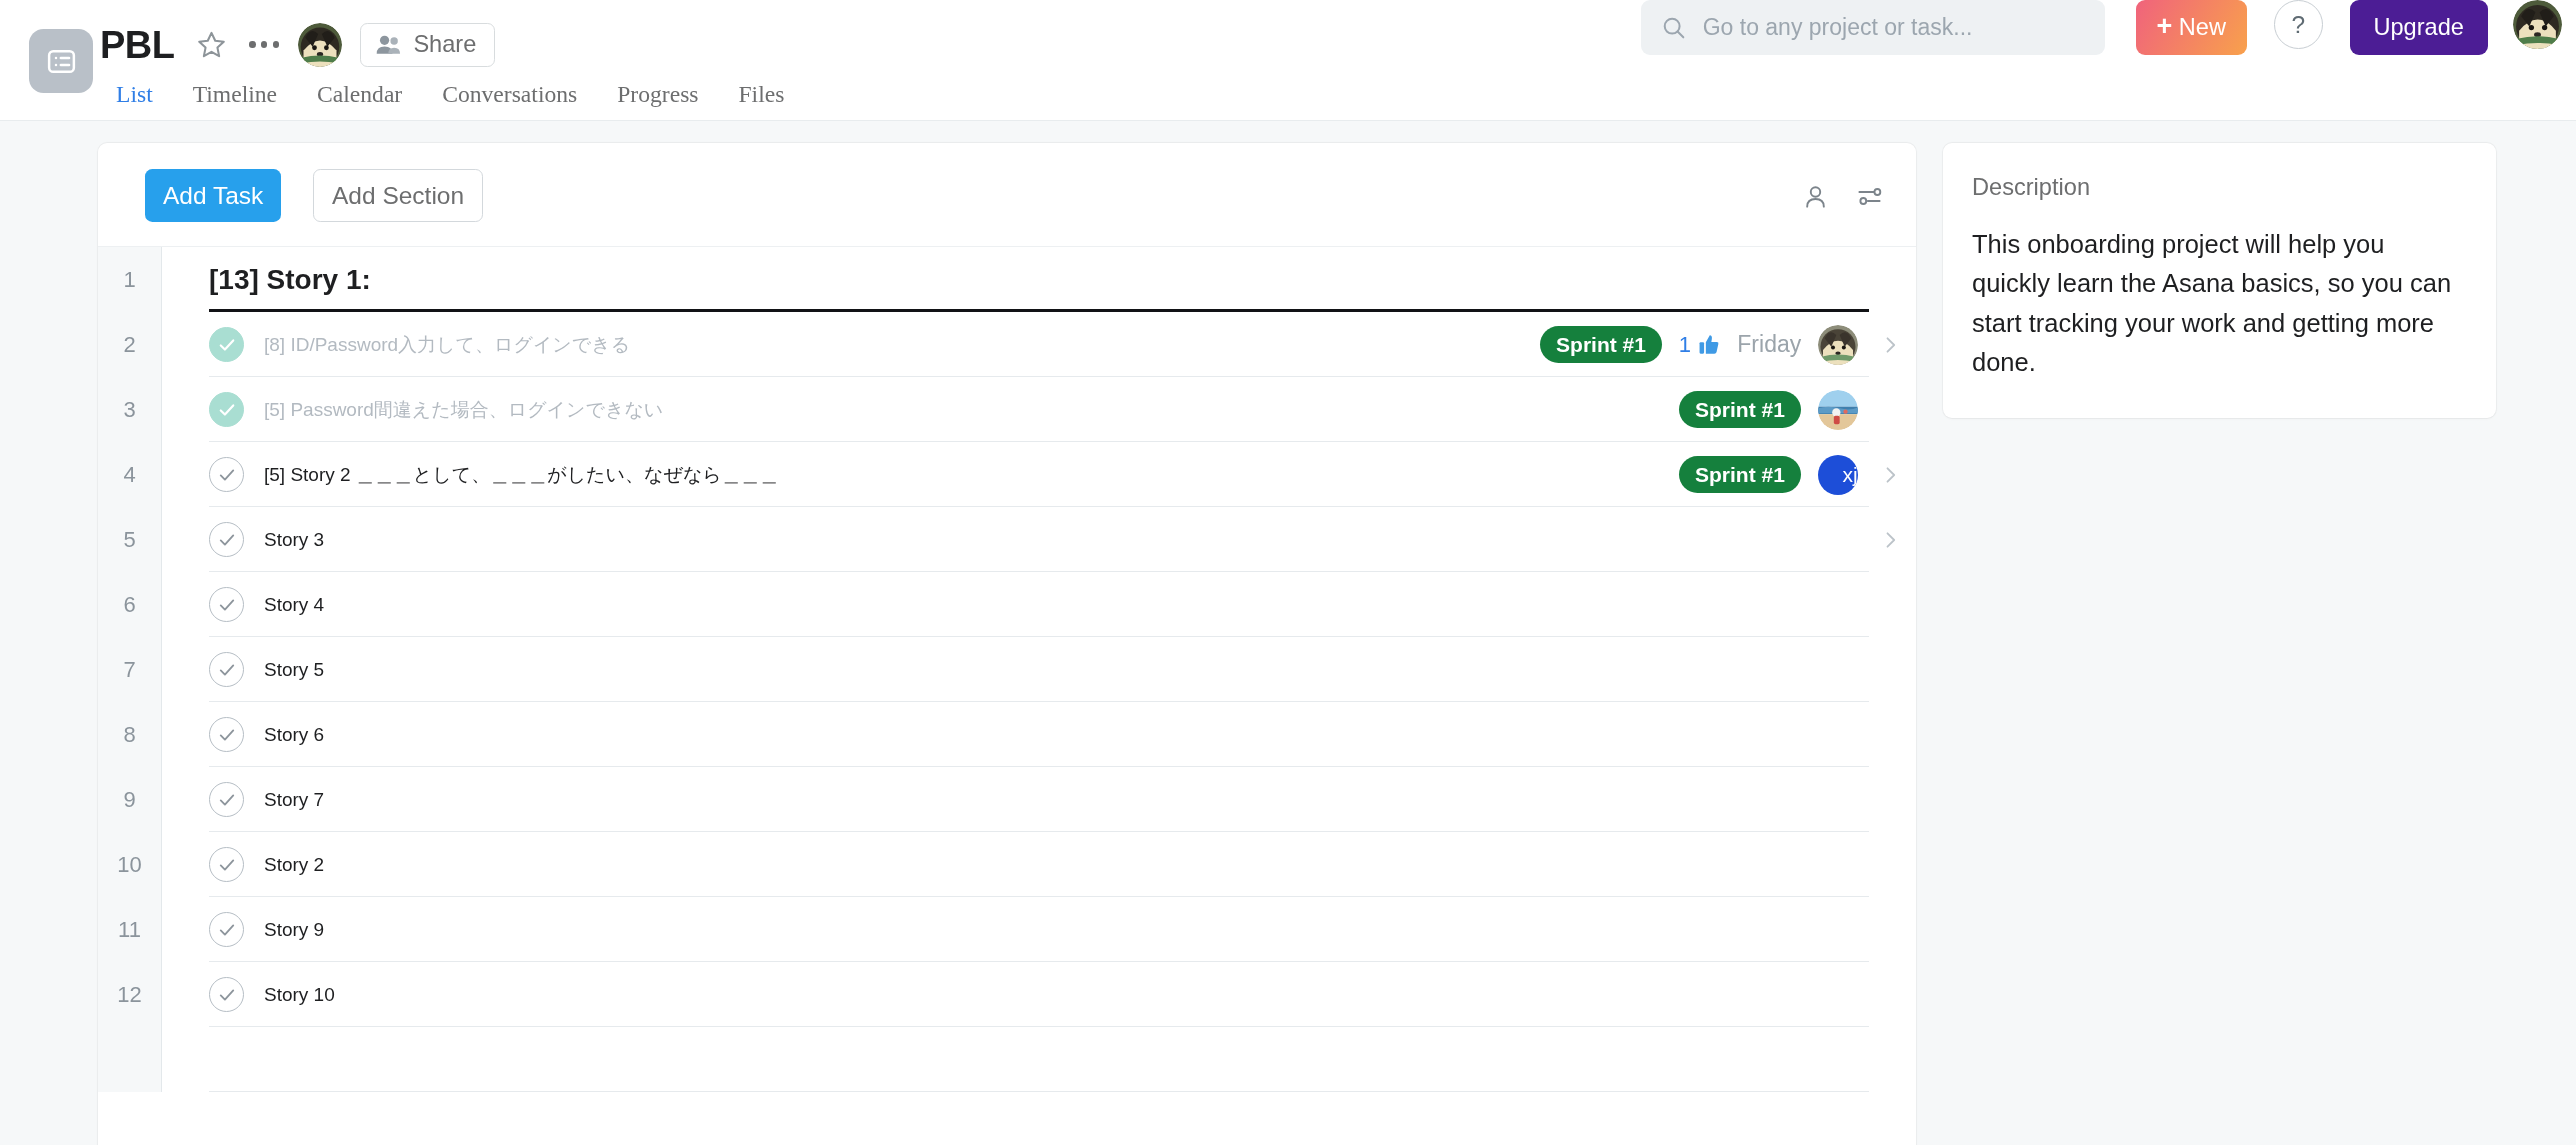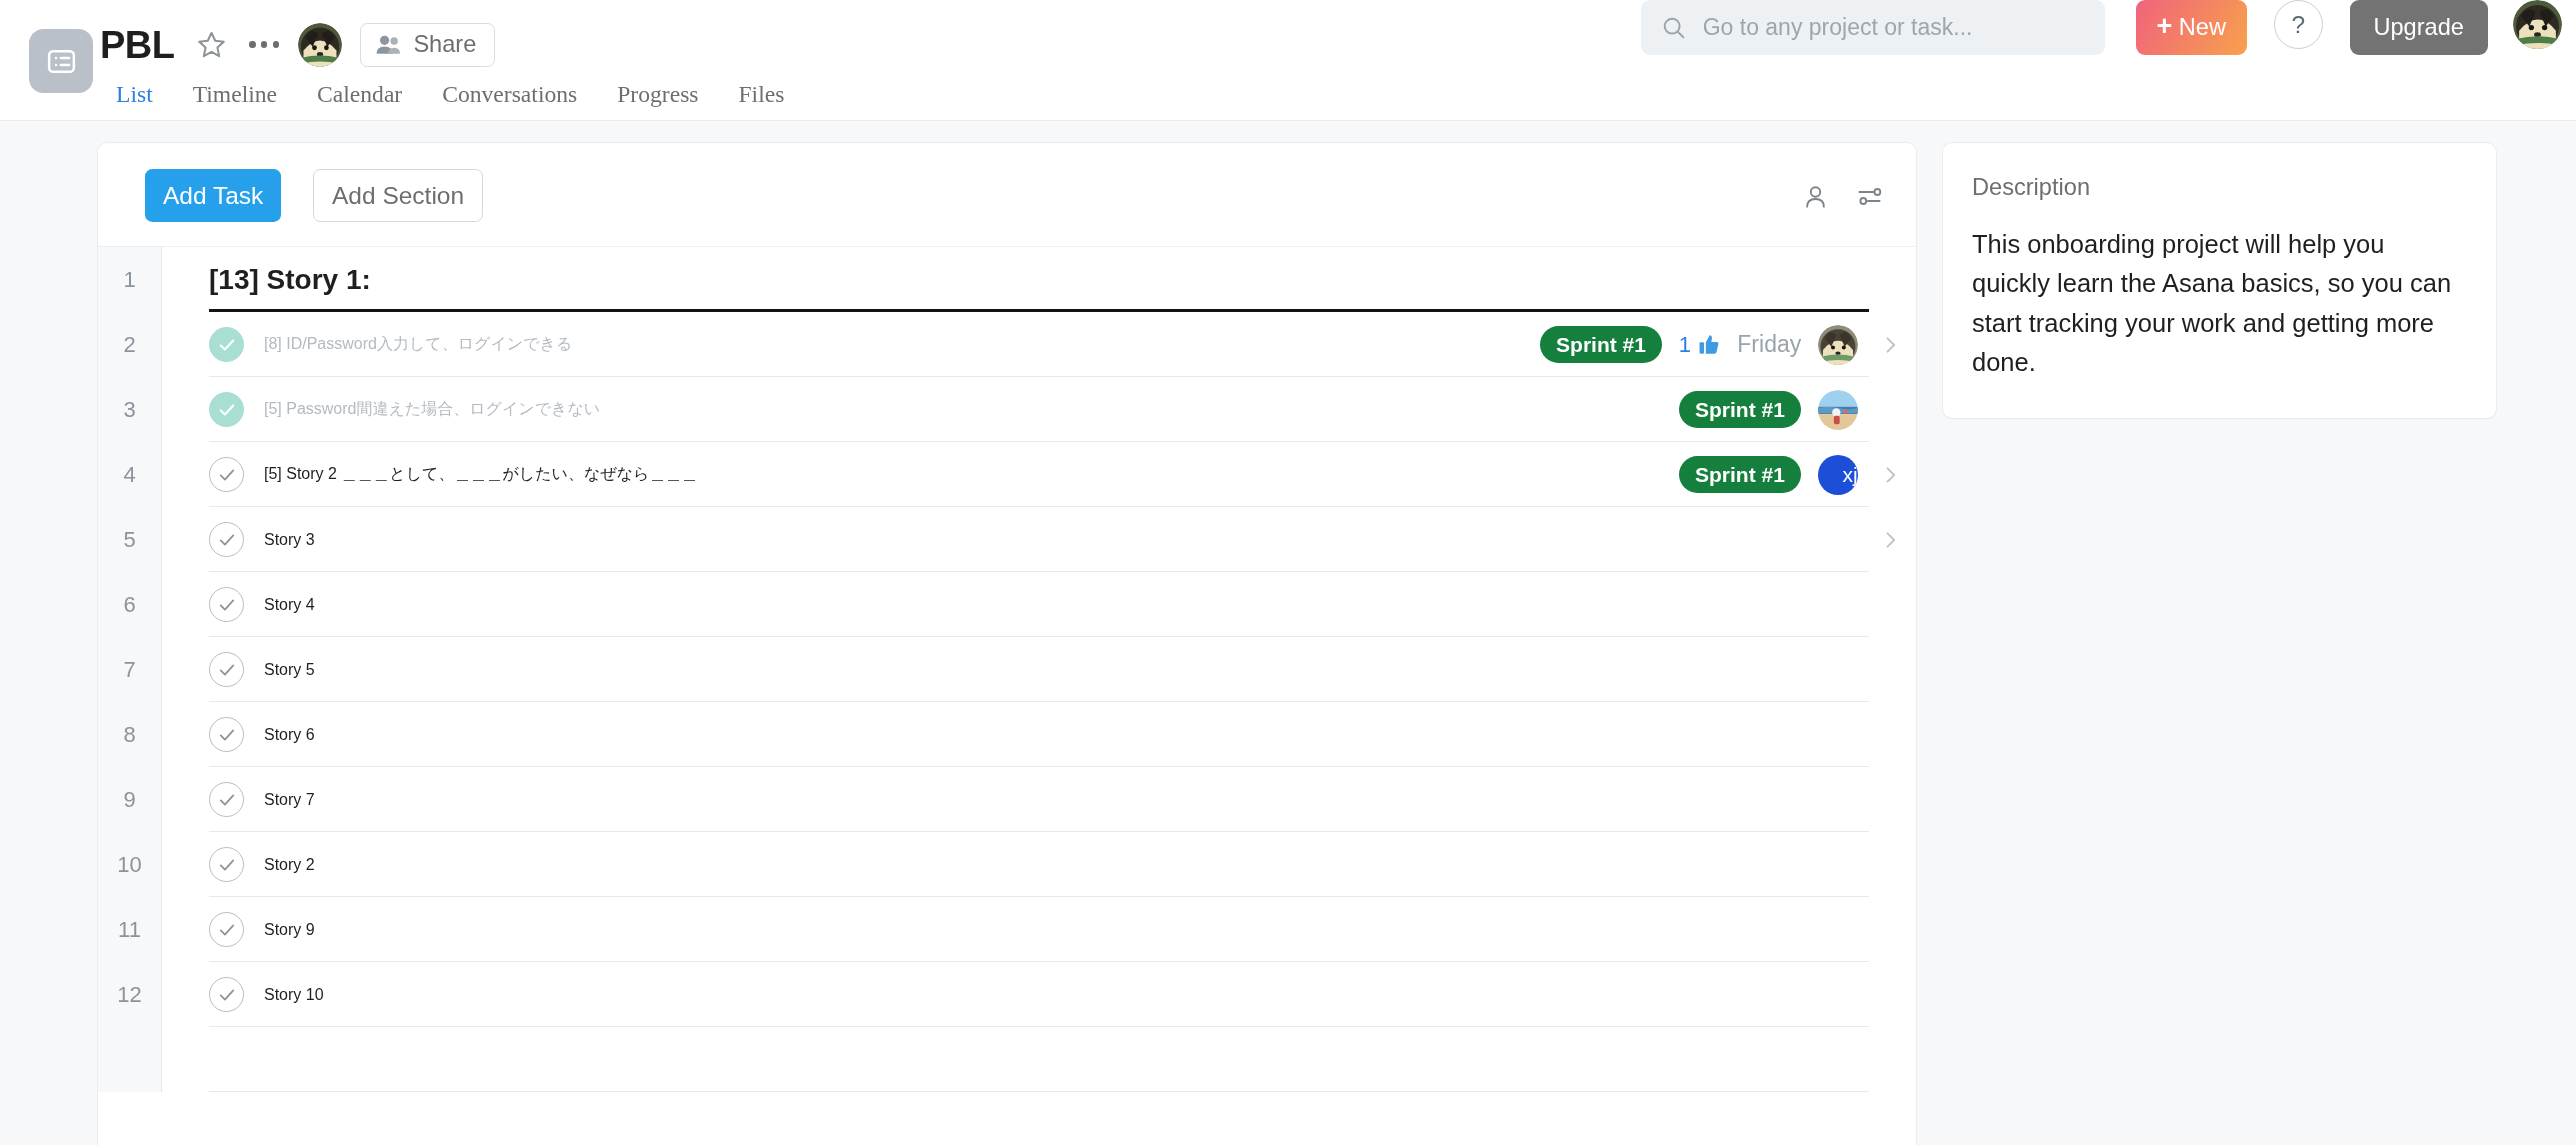--- a/index.html
+++ b/index.html
@@ -91,21 +91,21 @@
   .new-btn .plus { font-size: 27px; font-weight: 700; line-height: 1; position: relative; top: -0.9px; }
   .help-btn {
     margin-left: 27px;
     width: 49px; height: 49px; border-radius: 50%;
     border: 0.9px solid #c8ced3; color: #5f6b73; font-size: 24.5px;
     display: flex; align-items: center; justify-content: center; cursor: pointer;
   }
   .upgrade-btn {
     margin-left: 27px;
     height: 55px; padding: 0 23.6px; border-radius: 9px;
-    background: #737373; color: #fff; font-size: 23.6px;
+    background: #4c1d95; color: #fff; font-size: 23.6px;
     display: flex; align-items: center; justify-content: center; cursor: pointer;
   }
   .top-avatar {
     margin-left: 25.5px; width: 49px; height: 49px;
     border-radius: 50%; overflow: hidden;
   }
 
   
   .body-area {
     position: absolute; top: 121px; left: 0;
@@ -166,21 +166,21 @@
   .row.section .row-body::after { background: #121316; height: 2.7px; }
 
   .chk {
     width: 35px; height: 35px; border-radius: 50%;
     flex: 0 0 35px; margin-right: 20px;
     display: flex; align-items: center; justify-content: center;
   }
   .chk.open { border: 1.8px solid #b6bec5; background: transparent; }
   .chk.done { background: #a9ded2; border: 1.8px solid #a9ded2; }
 
-  .task-text { font-size: 16px; color: #1e1f21; white-space: nowrap; }
+  .task-text { font-size: 19px; color: #1e1f21; white-space: nowrap; }
   .row.completed .task-text { color: #b3bac1; }
   .section-text {
     font-size: 28px; color: #1e1f21; font-weight: 700;
     white-space: nowrap;
   }
 
   .row-right {
     margin-left: auto;
     display: flex; align-items: center; gap: 16.4px;
     padding-right: 11px;

